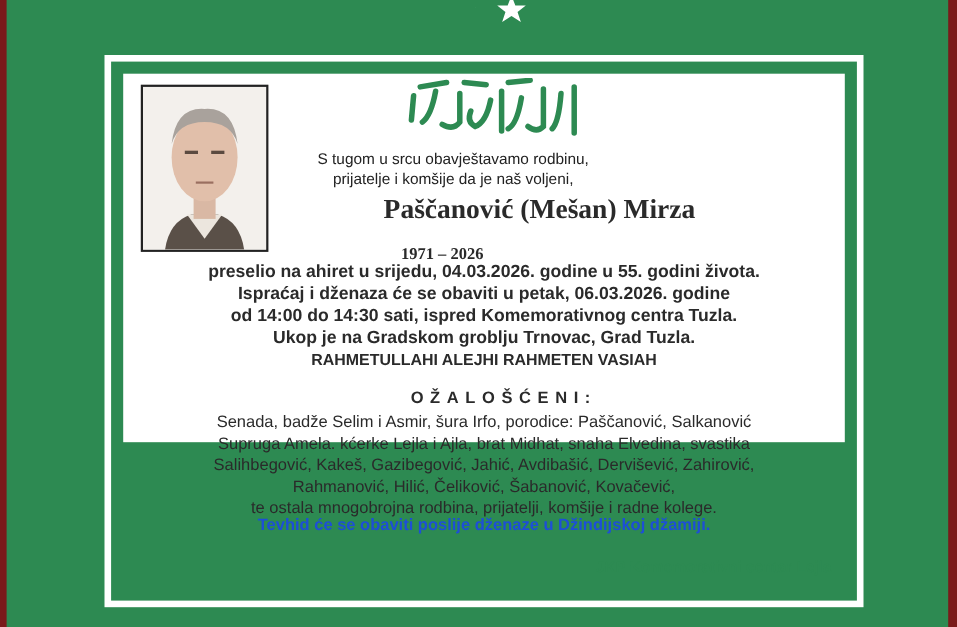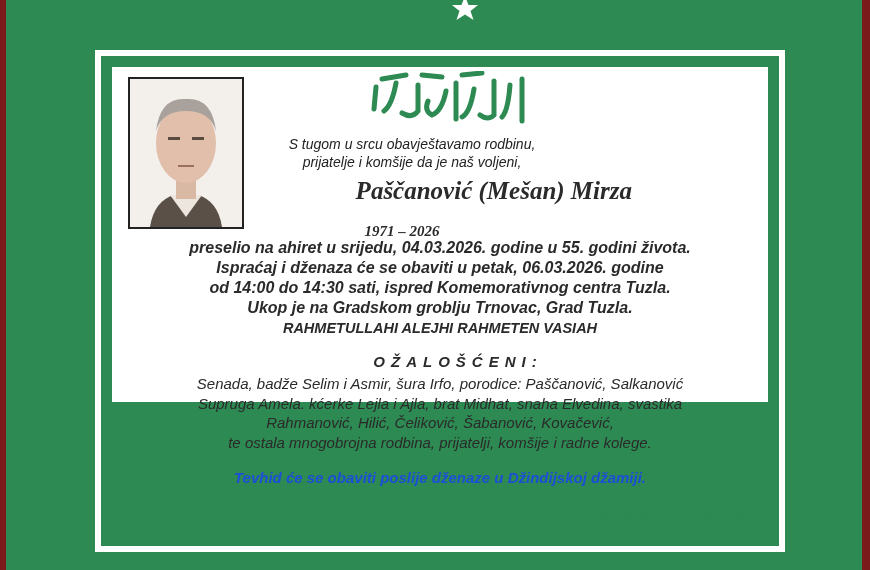--- a/index.html
+++ b/index.html
@@ -1,21 +1,21 @@
 <!DOCTYPE html>
 <html><head>
 <meta charset="utf-8">
 <style>
   html, body { margin:0; padding:0; }
   body { width:870px; height:570px; overflow:hidden; background:#7a1a1a; position:relative; font-family:"Liberation Sans", sans-serif; }
   .bg { position:absolute; left:6px; top:0; width:856px; height:570px; background:#2d8a52; }
   .emblem { position:absolute; left:418px; top:-6px; width:70px; height:50px; }
   .frame-outer { position:absolute; left:95px; top:50px; width:690px; height:502px; background:#fff; }
   .frame-band { position:absolute; left:101px; top:56px; width:678px; height:490px; background:#2d8a52; }
-  .paper { position:absolute; left:112px; top:67px; width:656px; height:335px; background:#fff;font-style:italic; }
+  .paper { position:absolute; left:112px; top:67px; width:656px; height:335px; background:#fff; }
   .photo { position:absolute; left:16px; top:10px; width:112px; height:148px; border:2px solid #222; background:#f4f1ee; overflow:hidden; }
   .calligraphy { position:absolute; left:250px; top:4px; width:170px; height:56px; }
   .intro { position:absolute; left:170px; top:68px; width:260px; text-align:center; font-size:14px; color:#222; line-height:18px; }
   .name { position:absolute; left:140px; top:110px; width:380px; text-align:right; font-family:"Liberation Serif", serif; font-weight:bold; font-size:25px; color:#2a2a2a; }
   .years { position:absolute; left:230px; top:144px; width:120px; text-align:center; font-family:"Liberation Serif", serif; font-weight:bold; font-size:15px; color:#2a2a2a;margin-top:12px; }
   .main { position:absolute; left:0; top:171px; width:656px; text-align:center; font-weight:bold; font-size:16px; color:#2a2a2a; line-height:20px; }
   .prayer { font-size:14.5px; }
   .mourners-title { position:absolute; left:0; top:286px; width:656px; text-align:center; font-weight:bold; font-size:15px; letter-spacing:6px; color:#2a2a2a;margin-left:18px; }
   .mourners { position:absolute; left:0; top:307px; width:656px; text-align:center; font-size:15px; color:#2a2a2a; line-height:19.5px; }
   .tevhid { position:absolute; left:0; top:402px; width:656px; text-align:center; font-weight:bold; font-size:15px; color:#1d4ed8; }
@@ -79,19 +79,20 @@
     <div>od 14:00 do 14:30 sati, ispred Komemorativnog centra Tuzla.</div>
     <div>Ukop je na Gradskom groblju Trnovac, Grad Tuzla.</div>
     <div class="prayer">RAHMETULLAHI ALEJHI RAHMETEN VASIAH</div>
   </div>
 
   <div class="mourners-title">OŽALOŠĆENI:</div>
 
   <div class="mourners">
     <div>Senada, badže Selim i Asmir, šura Irfo, porodice: Paščanović, Salkanović</div>
     <div>Supruga Amela. kćerke Lejla i Ajla, brat Midhat, snaha Elvedina, svastika</div>
+    <div>Salihbegović, Kakeš, Gazibegović, Jahić, Avdibašić, Dervišević, Zahirović,</div>
     <div>Rahmanović, Hilić, Čeliković, Šabanović, Kovačević,</div>
     <div>te ostala mnogobrojna rodbina, prijatelji, komšije i radne kolege.</div>
   </div>
 
   <div class="tevhid">Tevhid će se obaviti poslije dženaze u Džindijskoj džamiji.</div>
   <div class="signature">JKP Komemorativni centar Lejla</div>
 </div>
 
 </body></html>

